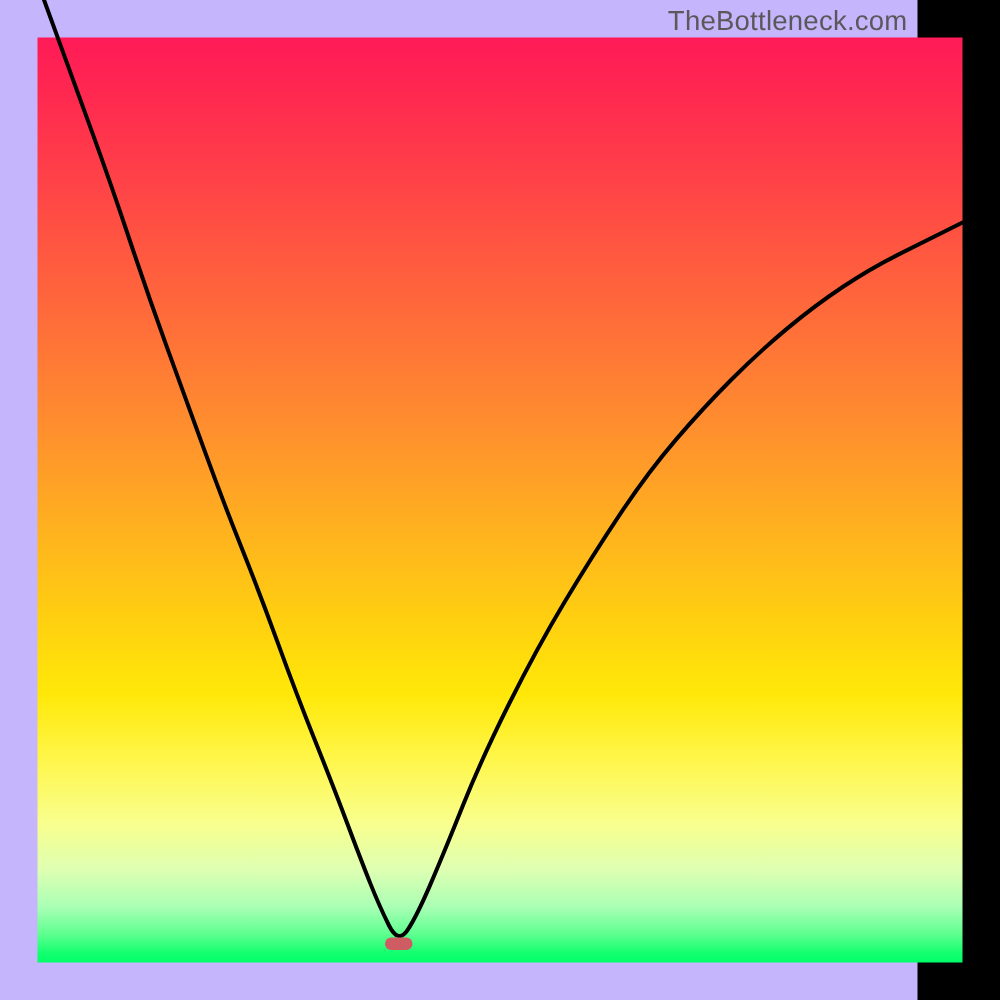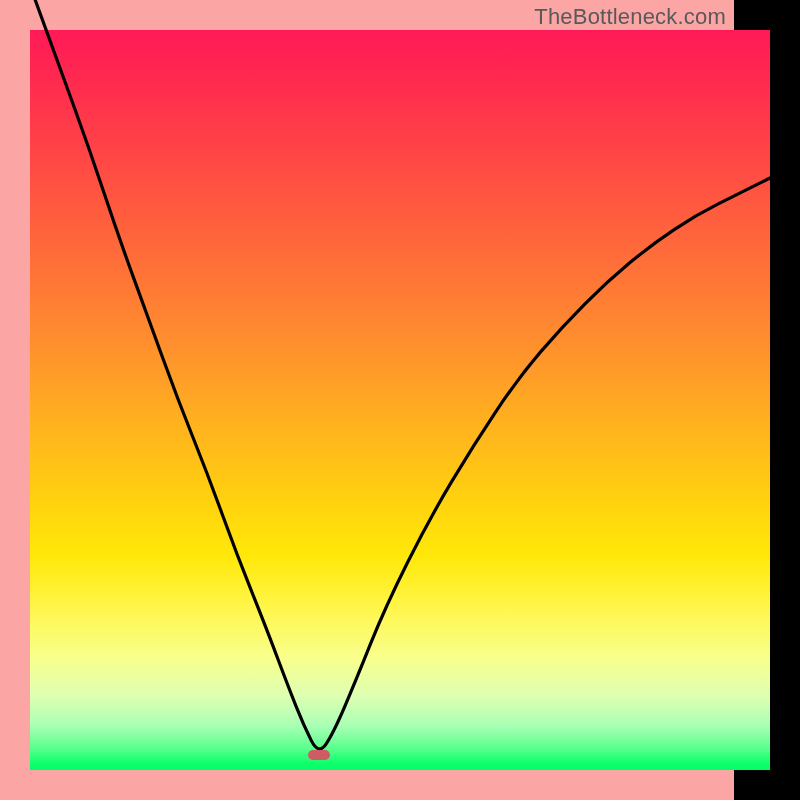--- a/index.html
+++ b/index.html
@@ -10,21 +10,21 @@
     background: #000;
     overflow: hidden;
     font-family: Arial, Helvetica, sans-serif;
   }
   .frame {
     position: absolute;
     left: 0;
     top: 0;
     width: 734px;
     height: 800px;
-    background: #fca5a5;
+    background: #c4b5fd;
   }
   .plot-area {
     position: absolute;
     left: 30px;
     top: 30px;
     width: 740px;
     height: 740px;
     
     background: linear-gradient(to bottom,
       #ff1a57 0%,

